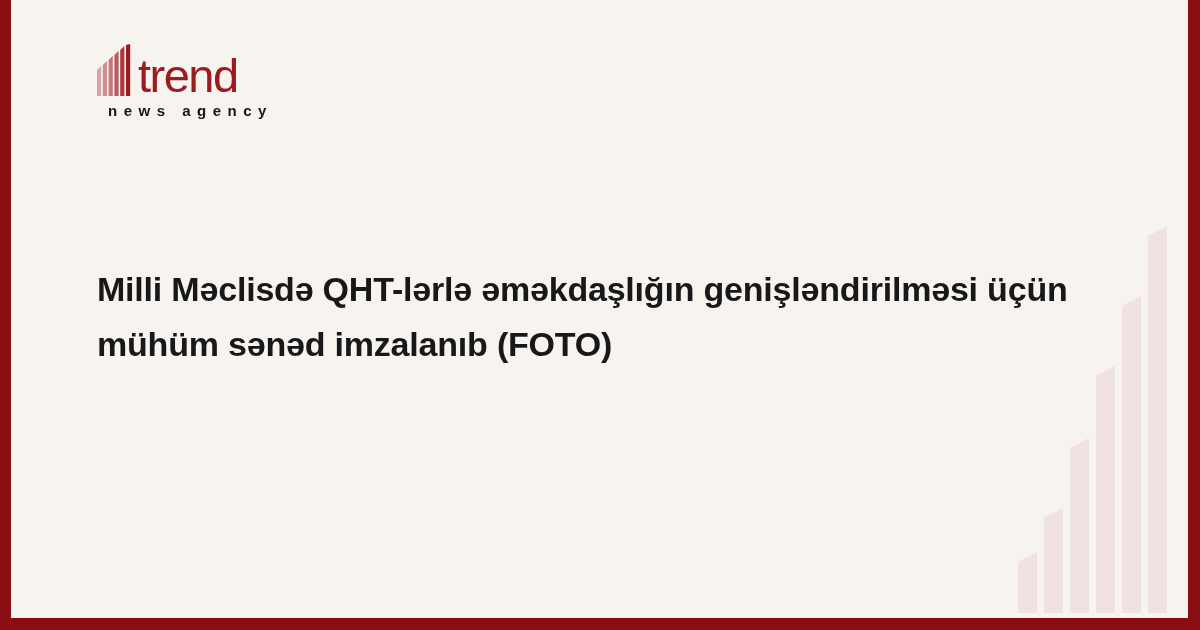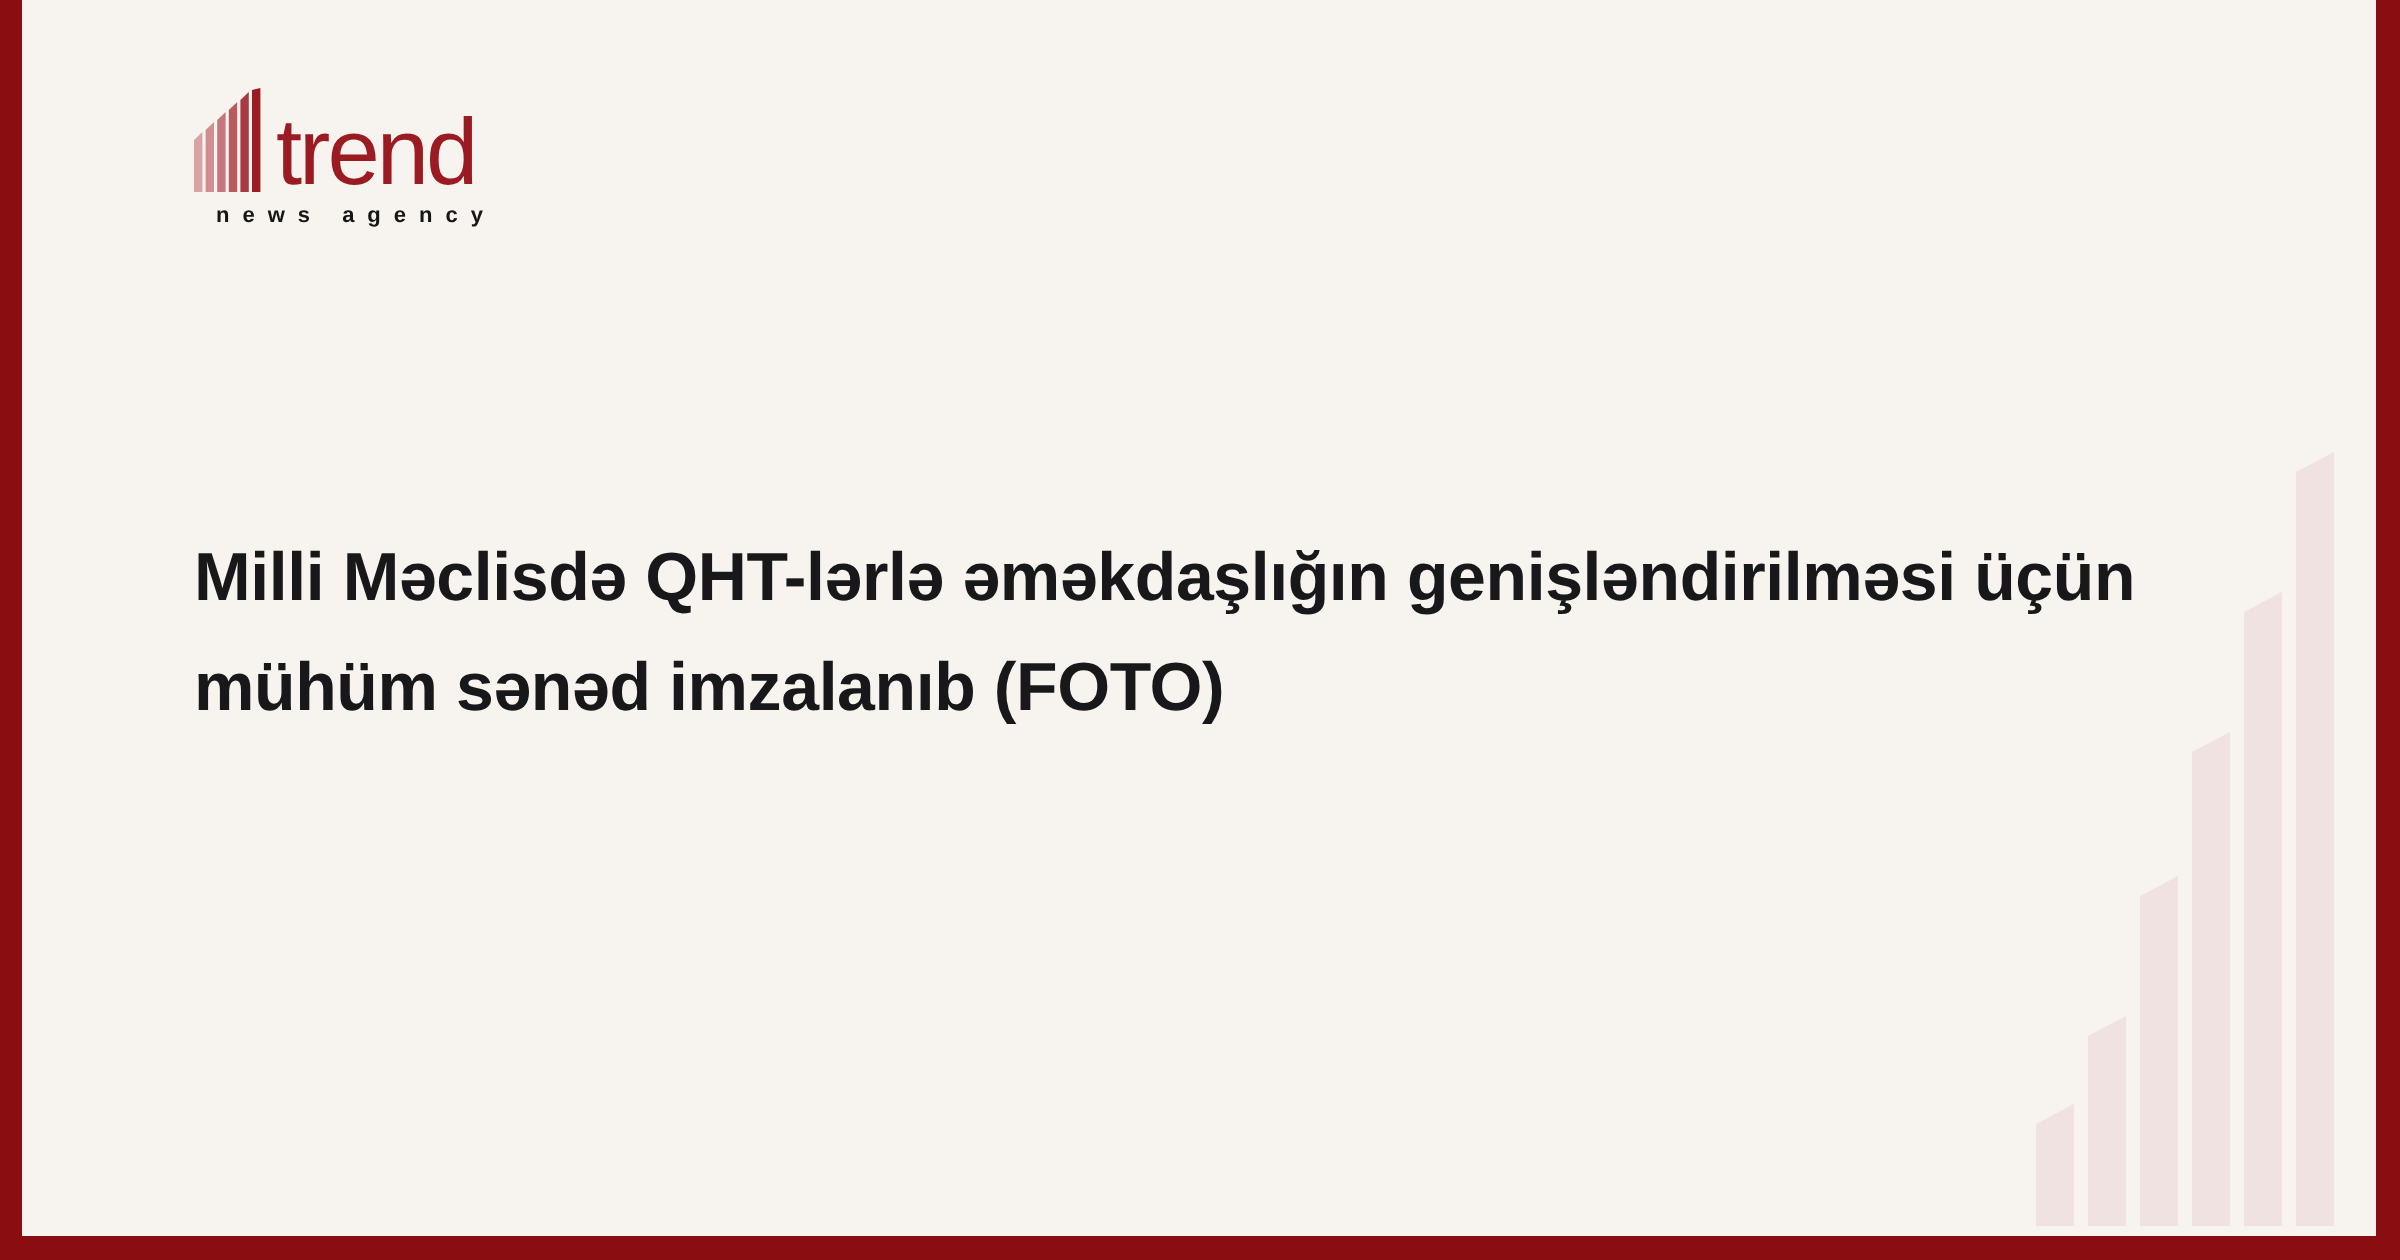--- a/index.html
+++ b/index.html
@@ -63,21 +63,21 @@
     font-weight: 400;
     letter-spacing: -1.5px;
     color: #9b1b22;
     position: relative;
     top: 6px;
   }
   .logo-sub {
     margin-top: 6px;
     margin-left: 11px;
     font-family: "Liberation Sans", "DejaVu Sans", sans-serif;
-    font-size: 11px;
+    font-size: 15px;
     font-weight: 700;
     letter-spacing: 6.5px;
     color: #161616;
     text-transform: lowercase;
   }
 
   
   .headline {
     position: absolute;
     left: 86px;

